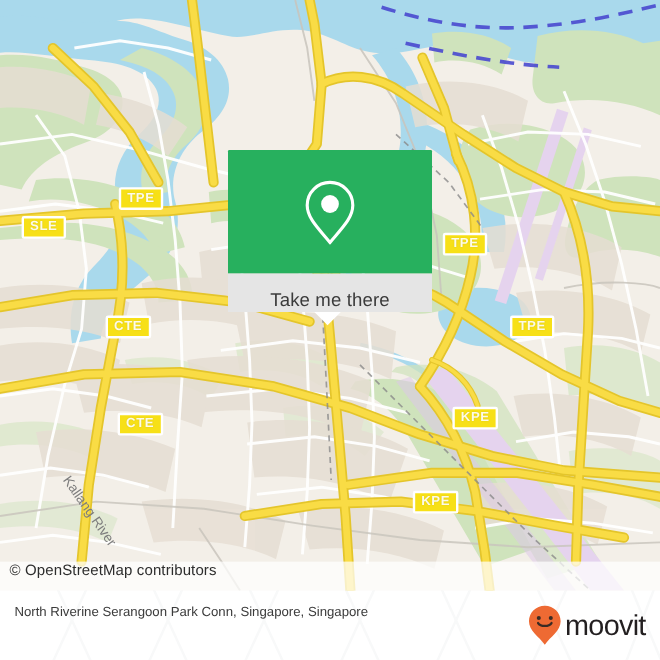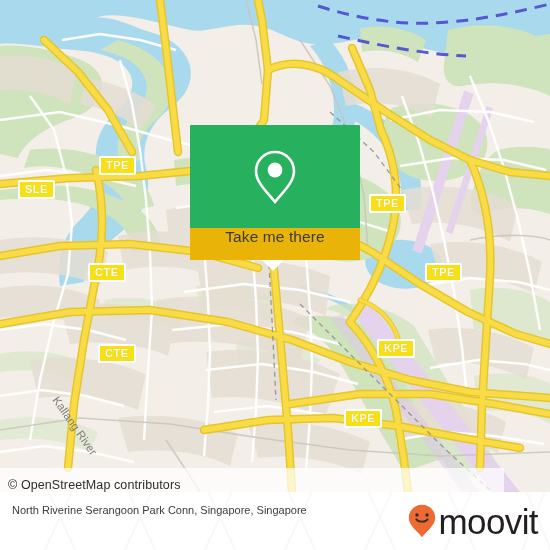--- a/index.html
+++ b/index.html
@@ -9,37 +9,37 @@
     background:#ffffff;
   }
   #page{position:relative;width:550px;height:550px;overflow:hidden;background:#fff;}
 
   
   #map{position:absolute;left:0;top:0;width:550px;height:492px;overflow:hidden;background:#efeae4;}
   #map svg{display:block;}
 
   
   #attribution{
-    position:absolute;left:0;bottom:0;width:504px;height:24px;
+    position:absolute;left:0;bottom:0;width:550px;height:24px;
     background:rgba(255,255,255,0.72);
-    display:flex;align-items:flex-end;
+    display:flex;align-items:flex-start;
   }
   #attribution span{
     font-size:12.5px;color:#2d2d2d;padding-left:8px;letter-spacing:.1px;
   }
 
   
   #card{position:absolute;left:190px;top:125px;width:170px;}
   #card-top{
     height:103px;border-radius:1px 1px 0 0;
     display:flex;align-items:center;justify-content:center;
   }
   #card-bottom{
-    height:32px;background:#eab308;
-    display:flex;align-items:flex-start;justify-content:center;
+    height:32px;background:#e5e5e5;
+    display:flex;align-items:flex-end;justify-content:center;
     position:relative;
   }
   #card-bottom .label{
     font-size:15.5px;color:#3b3b3b;letter-spacing:.1px;
   }
   #card-tail{
     position:absolute;left:72px;top:32px;width:0;height:0;
     border-left:11px solid transparent;
     border-right:11px solid transparent;
     border-top:11px solid #ffffff;
@@ -57,21 +57,21 @@
   }
   #place-title{
     margin-top:7px;margin-left:12px;width:380px;
     font-size:11px;line-height:22px;color:#3b3b3b;
   }
   #brand{
     position:absolute;right:12px;top:12px;
     display:flex;align-items:center;gap:3px;
   }
   #brand-word{
-    font-size:35px;line-height:31px;color:#231f20;
+    font-size:24px;line-height:31px;color:#231f20;
     letter-spacing:-0.6px;font-weight:400;
   }
 </style>
 </head>
 <body>
 
 <div id="page">
 
   <div id="map">
     <svg width="550" height="492" viewBox="0 0 550 492" xmlns="http://www.w3.org/2000/svg">

